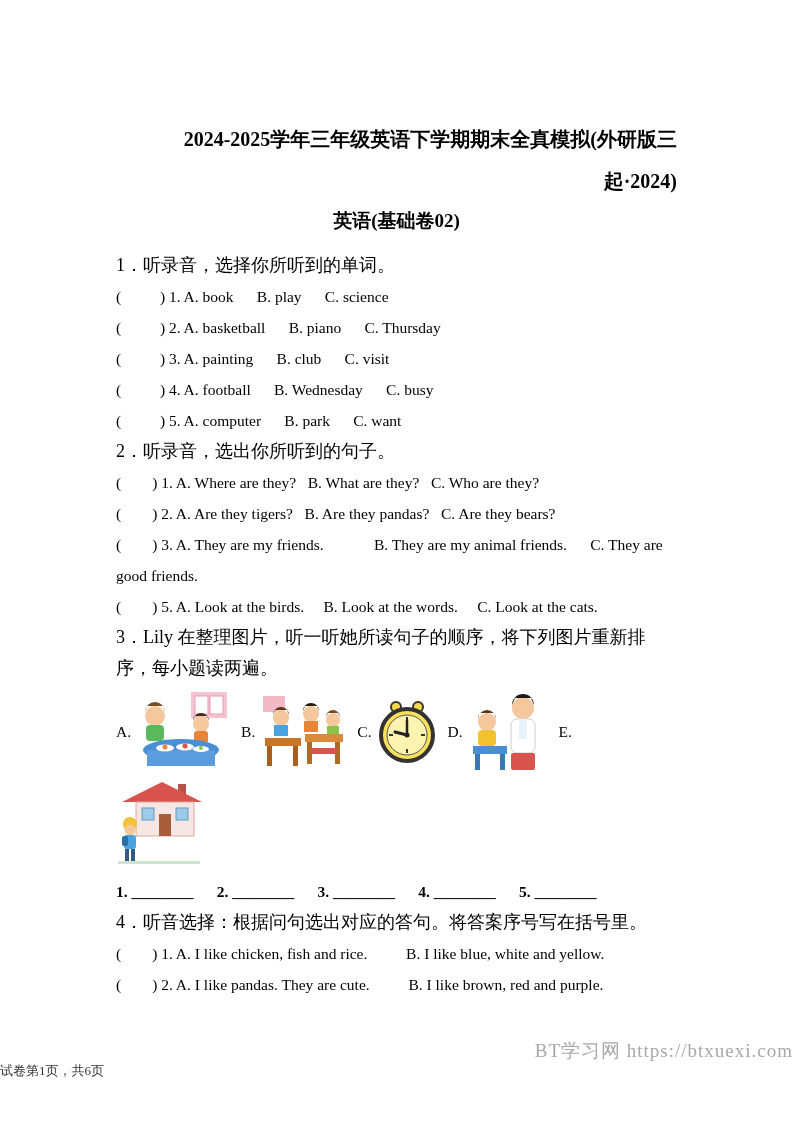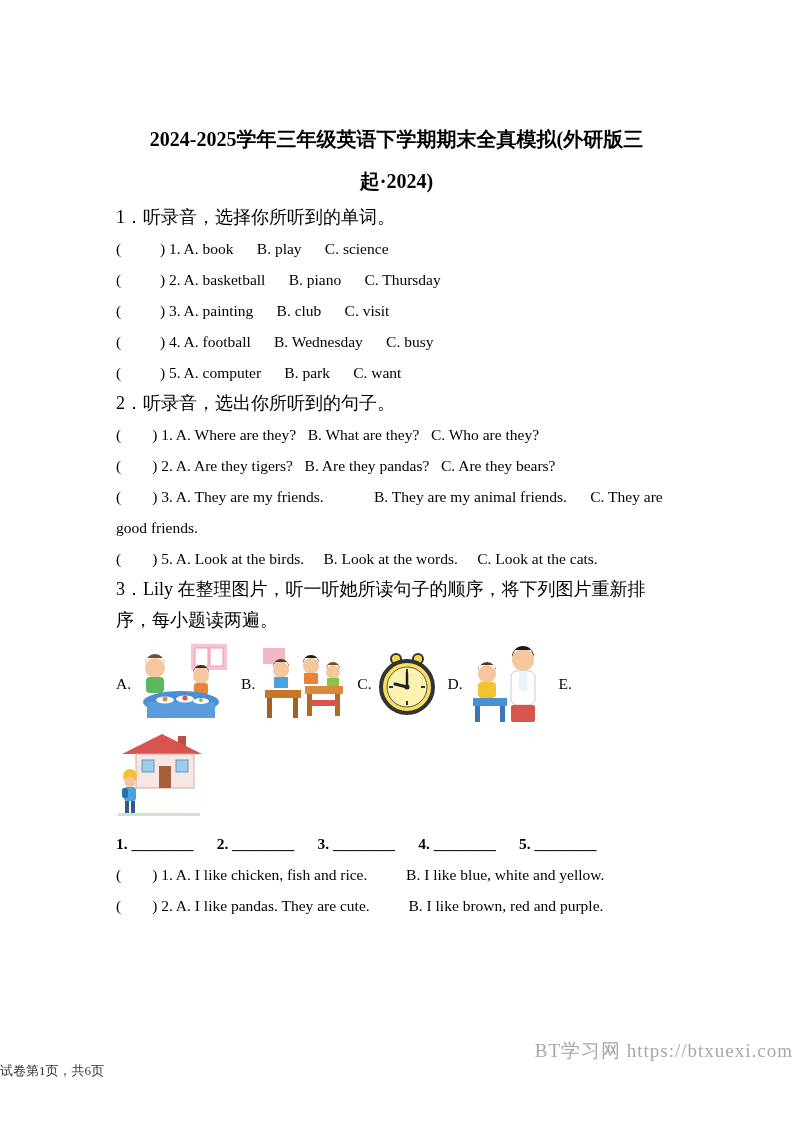--- a/index.html
+++ b/index.html
@@ -8,21 +8,21 @@
     width:793px; height:1122px;
     background:#ffffff;
     font-family:"Liberation Serif","DejaVu Serif",serif;
     color:#000;
     box-sizing:border-box;
     padding:118px 116px 0 116px;
     margin:0 auto;
     overflow:hidden;
   }
   .title {
-    font-size:20px; font-weight:bold; text-align:center;
+    font-size:20px; font-weight:bold; text-align:right;
     line-height:2.1; margin:0;
   }
   .subtitle {
     font-size:19px; font-weight:bold; text-align:center;
     margin:6px 0 16px 0;
   }
   .qline {
     font-size:15.5px; line-height:31px;
     white-space:pre-wrap;
   }
@@ -47,20 +47,21 @@
 </style>
 </head>
 <body>
 
 <div class="page">
 
   <h1 class="title">
     <div>2024-2025学年三年级英语下学期期末全真模拟(外研版三</div>
     <div>起·2024)</div>
   </h1>
+  <h2 class="subtitle">英语(基础卷02)</h2>
 
   <div class="sec-heading">1．听录音，选择你所听到的单词。</div>
   <div class="qline">(          ) 1. A. book      B. play      C. science</div>
   <div class="qline">(          ) 2. A. basketball      B. piano      C. Thursday</div>
   <div class="qline">(          ) 3. A. painting      B. club      C. visit</div>
   <div class="qline">(          ) 4. A. football      B. Wednesday      C. busy</div>
   <div class="qline">(          ) 5. A. computer      B. park      C. want</div>
 
   <div class="sec-heading">2．听录音，选出你所听到的句子。</div>
   <div class="qline">(        ) 1. A. Where are they?   B. What are they?   C. Who are they?</div>
@@ -173,19 +174,20 @@
         <rect x="6" y="58" width="6" height="10" rx="2" fill="#2a6fa8"></rect>
         <rect x="9" y="71" width="4" height="12" fill="#355a8a"></rect>
         <rect x="15" y="71" width="4" height="12" fill="#355a8a"></rect>
         <rect x="2" y="83" width="82" height="3" fill="#cfe3cf"></rect>
       </svg>
     </span>
   </div>
 
   <div class="qline blanks">1. ________      2. ________      3. ________      4. ________      5. ________</div>
 
+  <div class="sec-heading">4．听音选择：根据问句选出对应的答句。将答案序号写在括号里。</div>
   <div class="qline">(        ) 1. A. I like chicken, fish and rice.          B. I like blue, white and yellow.</div>
   <div class="qline">(        ) 2. A. I like pandas. They are cute.          B. I like brown, red and purple.</div>
 
   <div class="footer-watermark">BT学习网 https://btxuexi.com</div>
   <div class="footer-pageinfo">试卷第1页，共6页</div>
 
 </div>
 
 </body></html>

